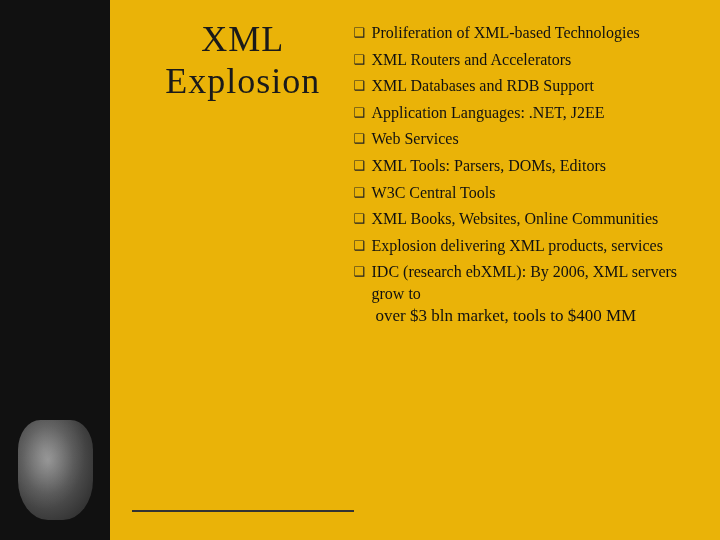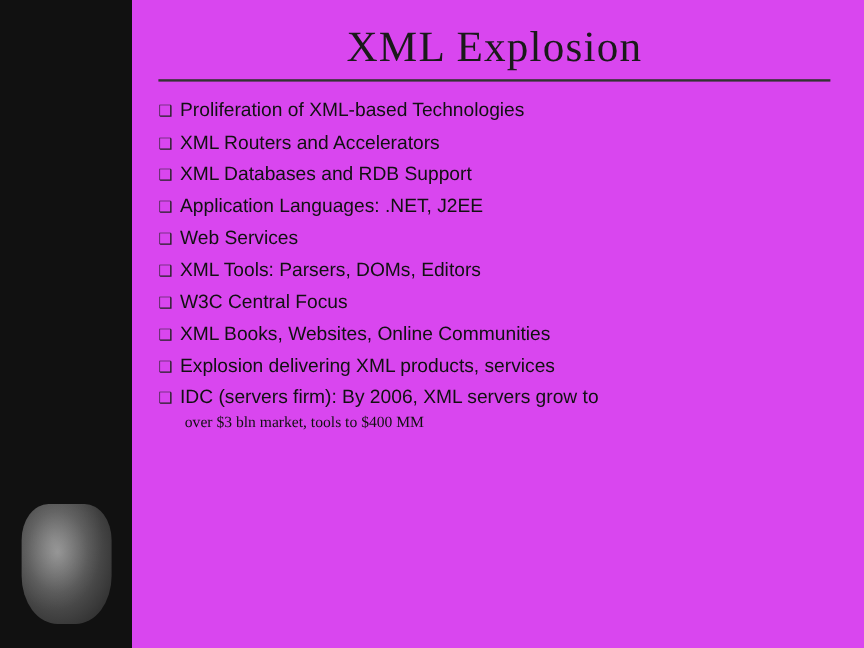--- a/index.html
+++ b/index.html
@@ -37,23 +37,23 @@
 
     .stone-image::after {
       content: '';
       position: absolute;
       inset: 0;
       background: radial-gradient(ellipse at 35% 30%, rgba(255,255,255,0.15) 0%, transparent 60%);
     }
 
     .main-content {
       flex: 1;
-      background: #d946ef;
+      background: #eab308;
       display: flex;
-      flex-direction: column;
+      flex-direction: row;
       padding: 18px 28px 18px 22px;
     }
 
     .title-row {
       text-align: center;
       margin-bottom: 10px;
       border-bottom: 2px solid #333;
       padding-bottom: 6px;
     }
 
@@ -91,36 +91,36 @@
     .bullet-list li .bullet-icon::before {
       content: '❑';
       font-size: 13px;
       color: #222;
       display: block;
       margin-right: 6px;
     }
 
     .bullet-text {
       flex: 1;
-      font-family: Liberation Sans, sans-serif;
+      font-family: Liberation Serif, serif;
     }
 
     .last-item {
       display: flex;
       flex-direction: column;
     }
 
     .last-item .first-line {
       display: flex;
       align-items: flex-start;
     }
 
     .last-item .second-line {
       padding-left: 22px;
-      font-size: 13px;
+      font-size: 17px;
       font-family: 'Times New Roman', Times, serif;
       color: #111;
       line-height: 1.35;
       text-align: center;
     }
   </style>
 </head>
 <body>
 
 <div class="sidebar">
@@ -153,31 +153,31 @@
       <li>
         <span class="bullet-icon"></span>
         <span class="bullet-text">Web Services</span>
       </li>
       <li>
         <span class="bullet-icon"></span>
         <span class="bullet-text">XML Tools:  Parsers, DOMs, Editors</span>
       </li>
       <li>
         <span class="bullet-icon"></span>
-        <span class="bullet-text">W3C Central Focus</span>
+        <span class="bullet-text">W3C Central Tools</span>
       </li>
       <li>
         <span class="bullet-icon"></span>
         <span class="bullet-text">XML Books, Websites, Online Communities</span>
       </li>
       <li>
         <span class="bullet-icon"></span>
         <span class="bullet-text">Explosion delivering XML products, services</span>
       </li>
       <li class="last-item">
         <div class="first-line">
           <span class="bullet-icon"></span>
-          <span class="bullet-text">IDC (servers firm):  By 2006, XML servers grow to</span>
+          <span class="bullet-text">IDC (research ebXML):  By 2006, XML servers grow to</span>
         </div>
         <div class="second-line">over $3 bln market, tools to $400 MM</div>
       </li>
     </ul>
 </div>
 
 </body></html>

